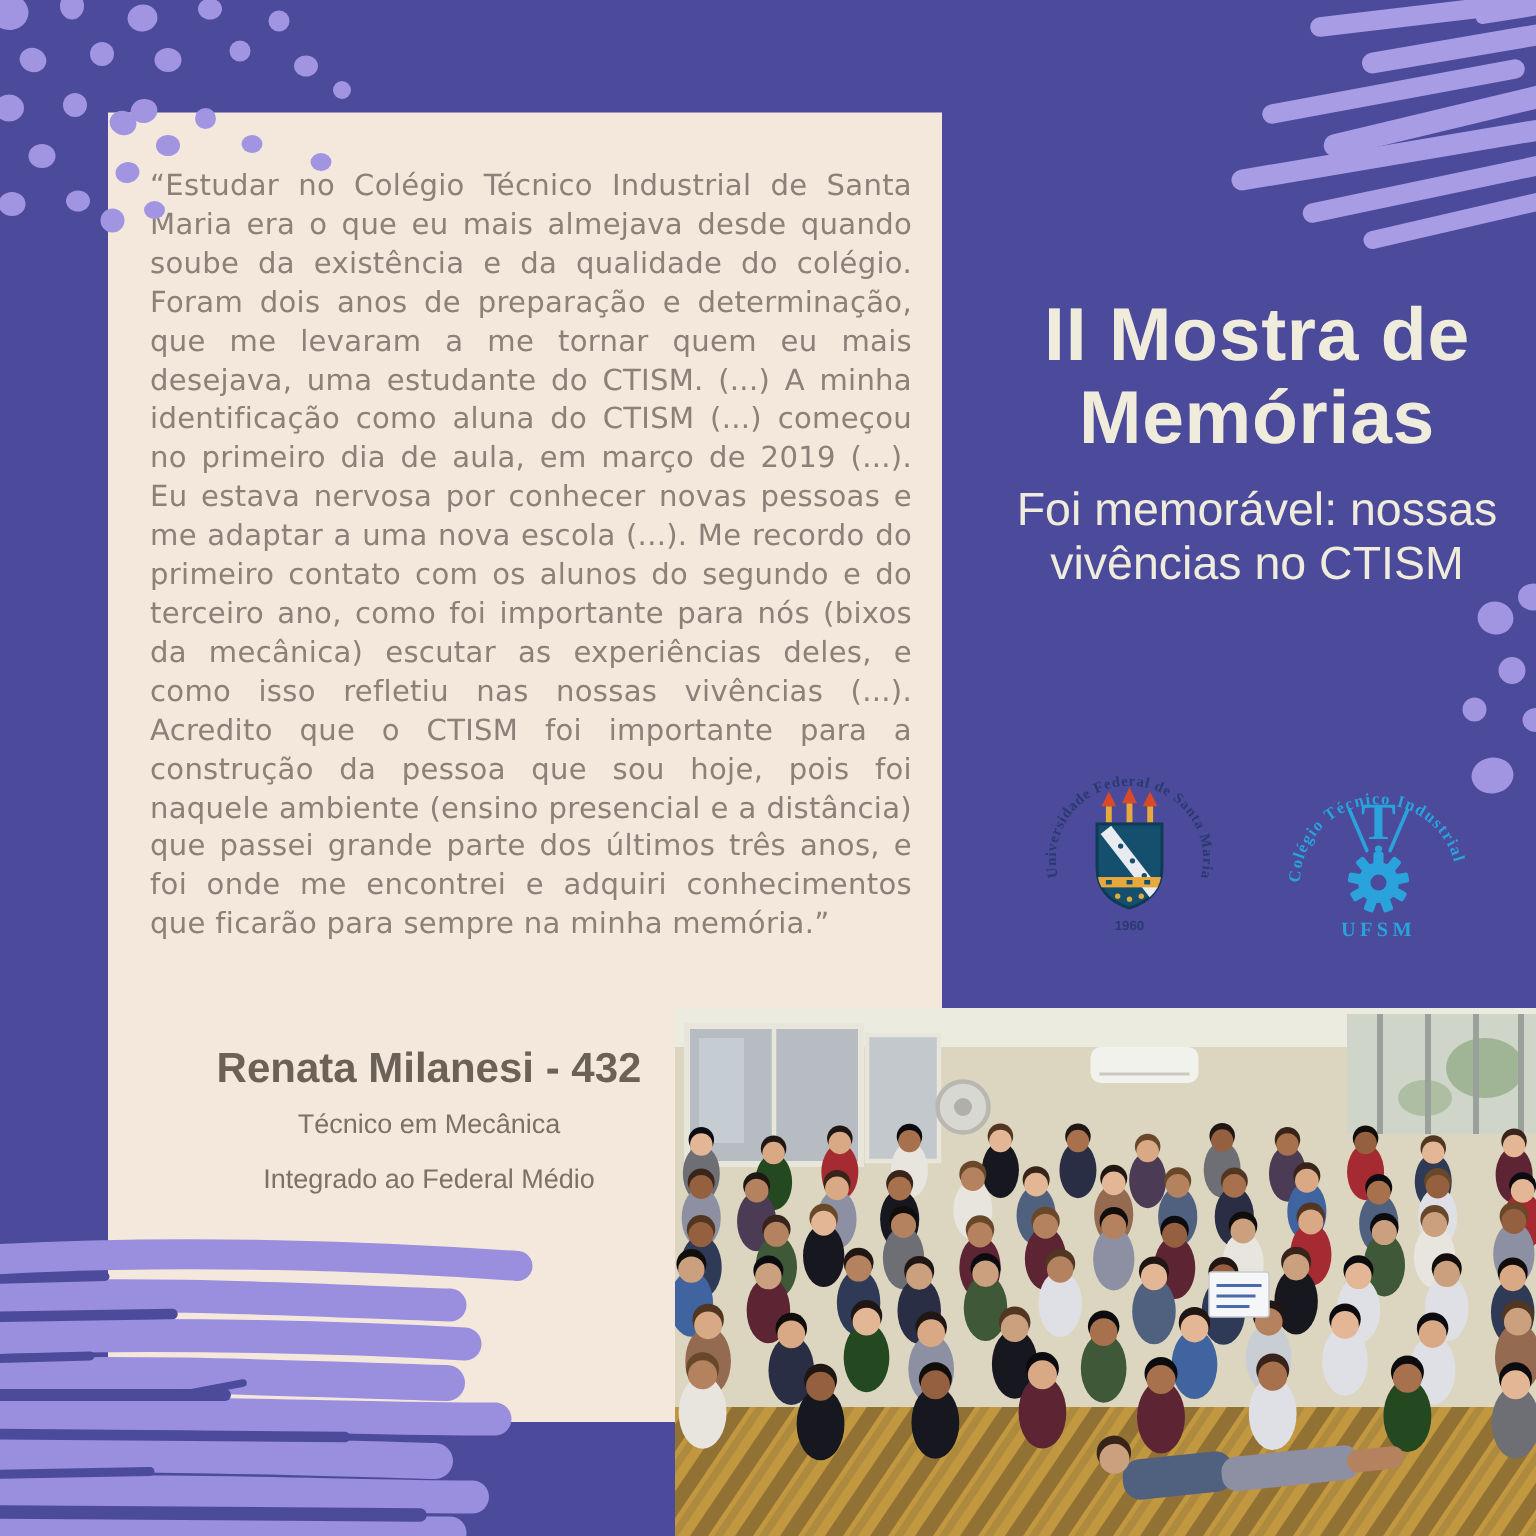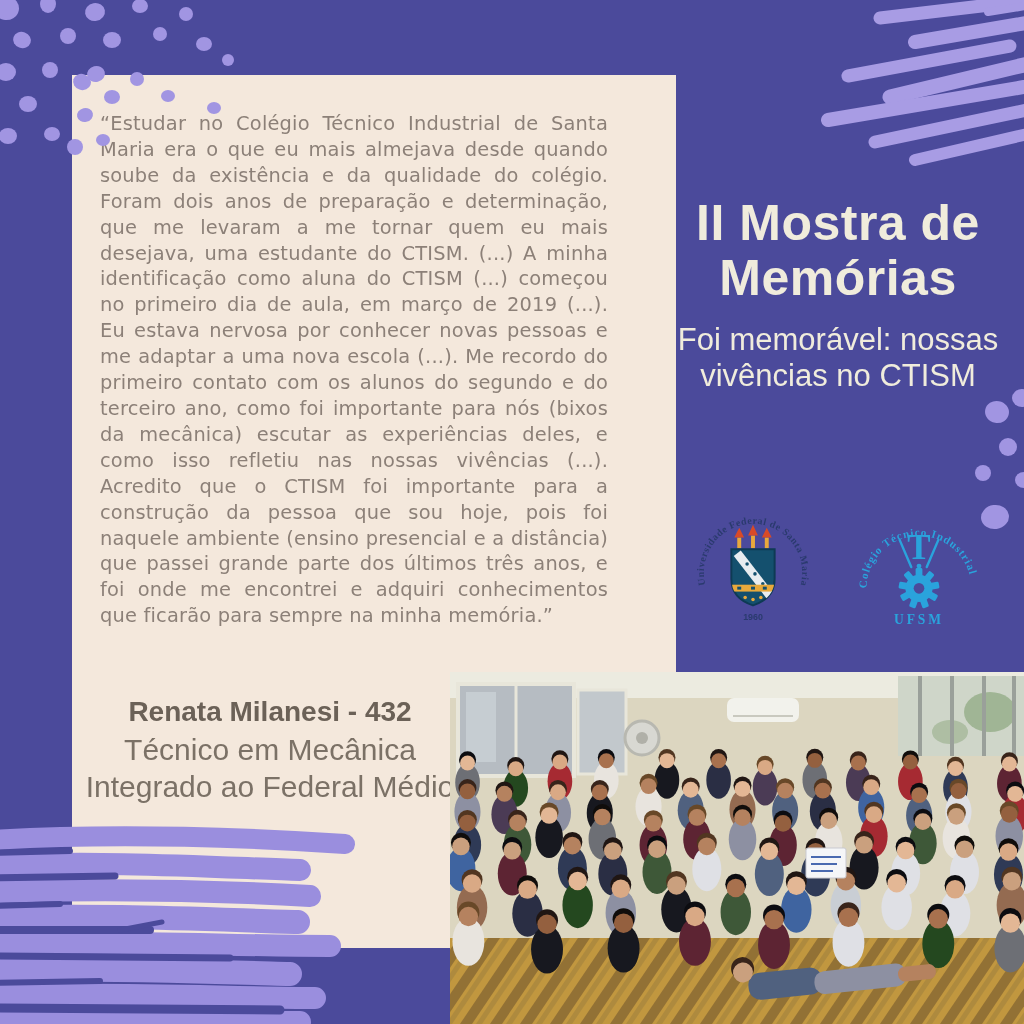--- a/index.html
+++ b/index.html
@@ -6,27 +6,27 @@
   body{width:1024px;height:1024px;overflow:hidden;background:var(--bg,#4b4a9b);
        font-family:"Liberation Sans",sans-serif;}
   .canvas{position:absolute;left:0;top:0;width:1024px;height:1024px;background:var(--bg,#4b4a9b);overflow:hidden;}
 
   .deco{position:absolute;pointer-events:none;}
   .dot{fill:var(--lav,#a195e2);}
   .scrib{stroke:var(--scrib,#a89ce4);stroke-linecap:round;fill:none;}
   .bstroke{stroke:var(--bstroke,#9a8ede);stroke-linecap:round;fill:none;}
   .bgap{stroke:var(--bg,#4b4a9b);stroke-linecap:round;fill:none;}
 
-  .card{position:absolute;left:72px;top:75px;width:604px;height:873px;background:var(--card,#f4e8dc);z-index:1;}
+  .card{position:absolute;left:72px;top:75px;width:556px;height:873px;background:var(--card,#f4e8dc);z-index:1;}
   .quote{position:absolute;left:28px;top:36px;width:508px;height:556px;overflow:hidden;
          font-family:"DejaVu Sans",sans-serif;font-size:19.4px;line-height:25.9px;
          letter-spacing:.2px;color:var(--quote-ink,#8c8078);text-align:justify;margin:0;}
-  .author{position:absolute;left:10px;top:618px;width:376px;text-align:center;}
+  .author{position:absolute;left:26px;top:618px;width:376px;text-align:center;}
   .author .name{font-size:28px;font-weight:bold;color:var(--name-ink,#6b6157);line-height:38px;}
-  .author .course{font-size:30px;color:var(--course-ink,#7b7166);line-height:37px;}
+  .author .course{font-size:18px;color:var(--course-ink,#7b7166);line-height:37px;}
 
   .right-col{position:absolute;left:640px;top:196px;width:396px;text-align:center;z-index:1;}
   .title-line{font-size:50px;font-weight:bold;color:var(--title-ink,#f0ecdc);line-height:55px;letter-spacing:.5px;}
   .subtitle{margin-top:16px;}
   .subtitle-line{font-size:31px;color:var(--title-ink,#f0ecdc);line-height:36px;}
 
   .logos{position:absolute;left:640px;top:505px;width:396px;display:flex;justify-content:center;
          align-items:flex-start;gap:44px;z-index:1;}
   .ufsm-arc{fill:var(--ufsm-navy,#2a3a6e);font-family:"Liberation Serif",serif;font-size:10px;font-weight:bold;letter-spacing:.6px;}
   .ufsm-year{fill:var(--ufsm-navy,#2a3a6e);font-size:9px;font-weight:bold;}

